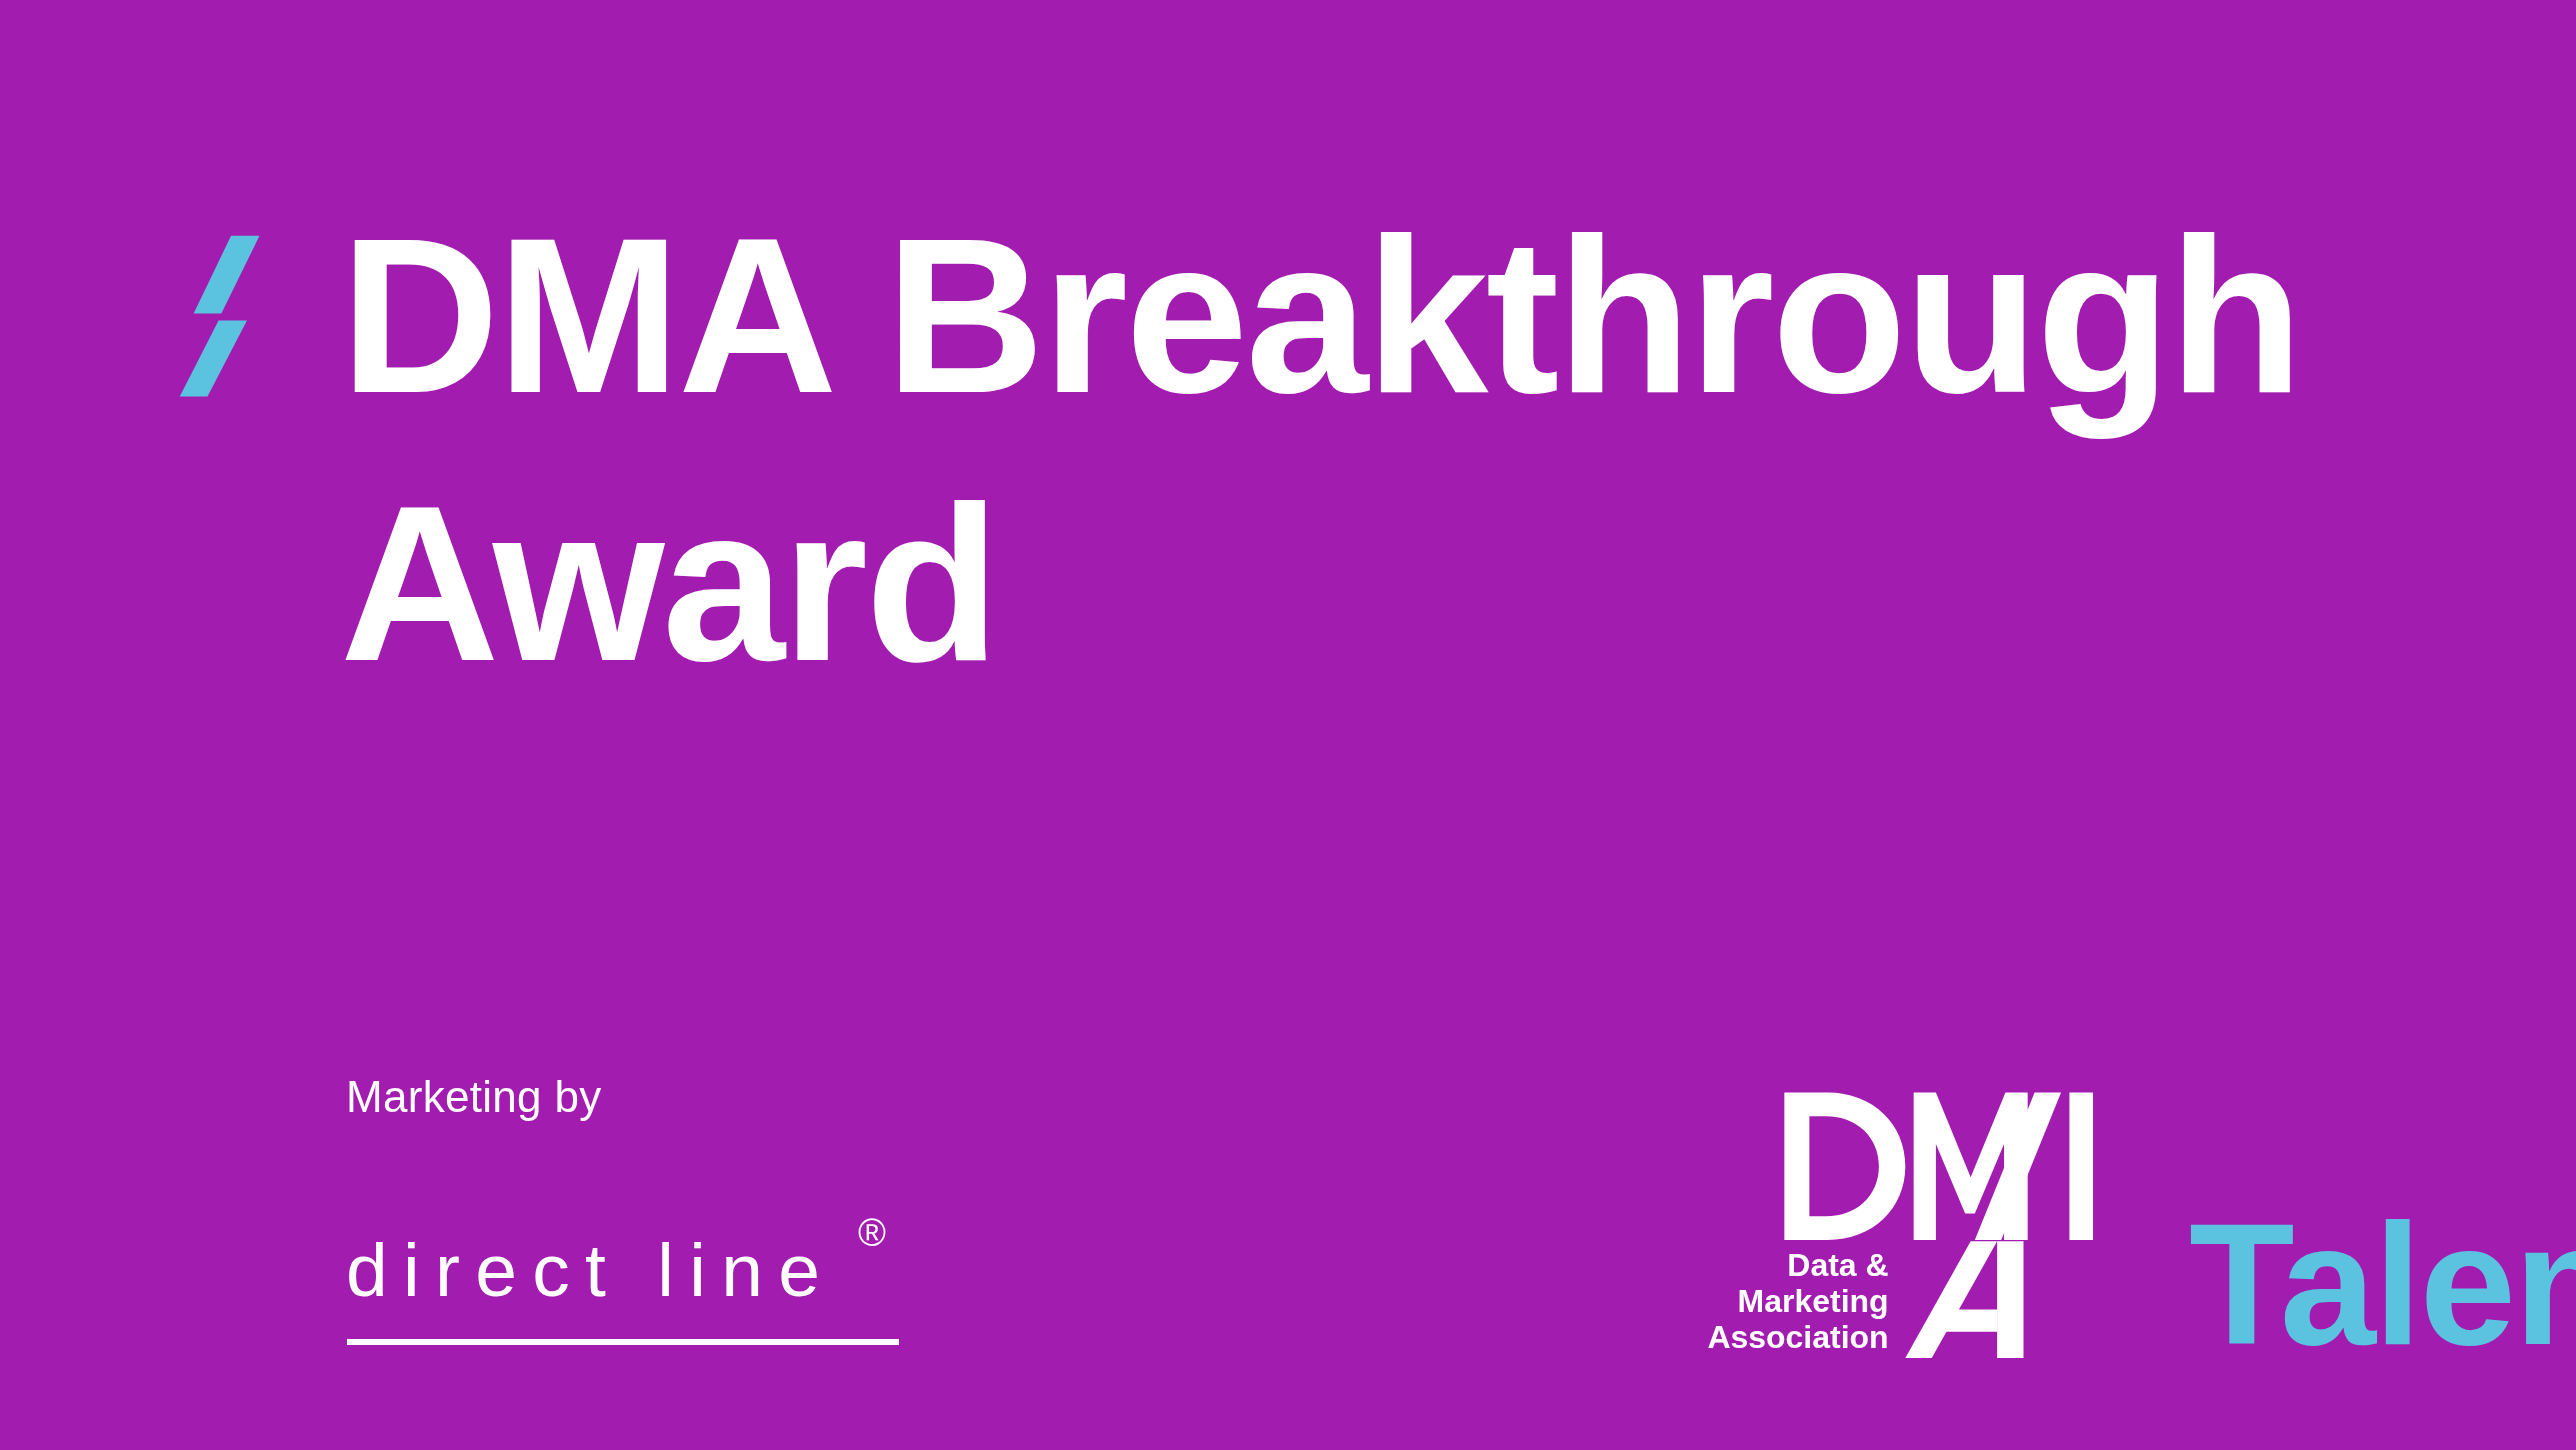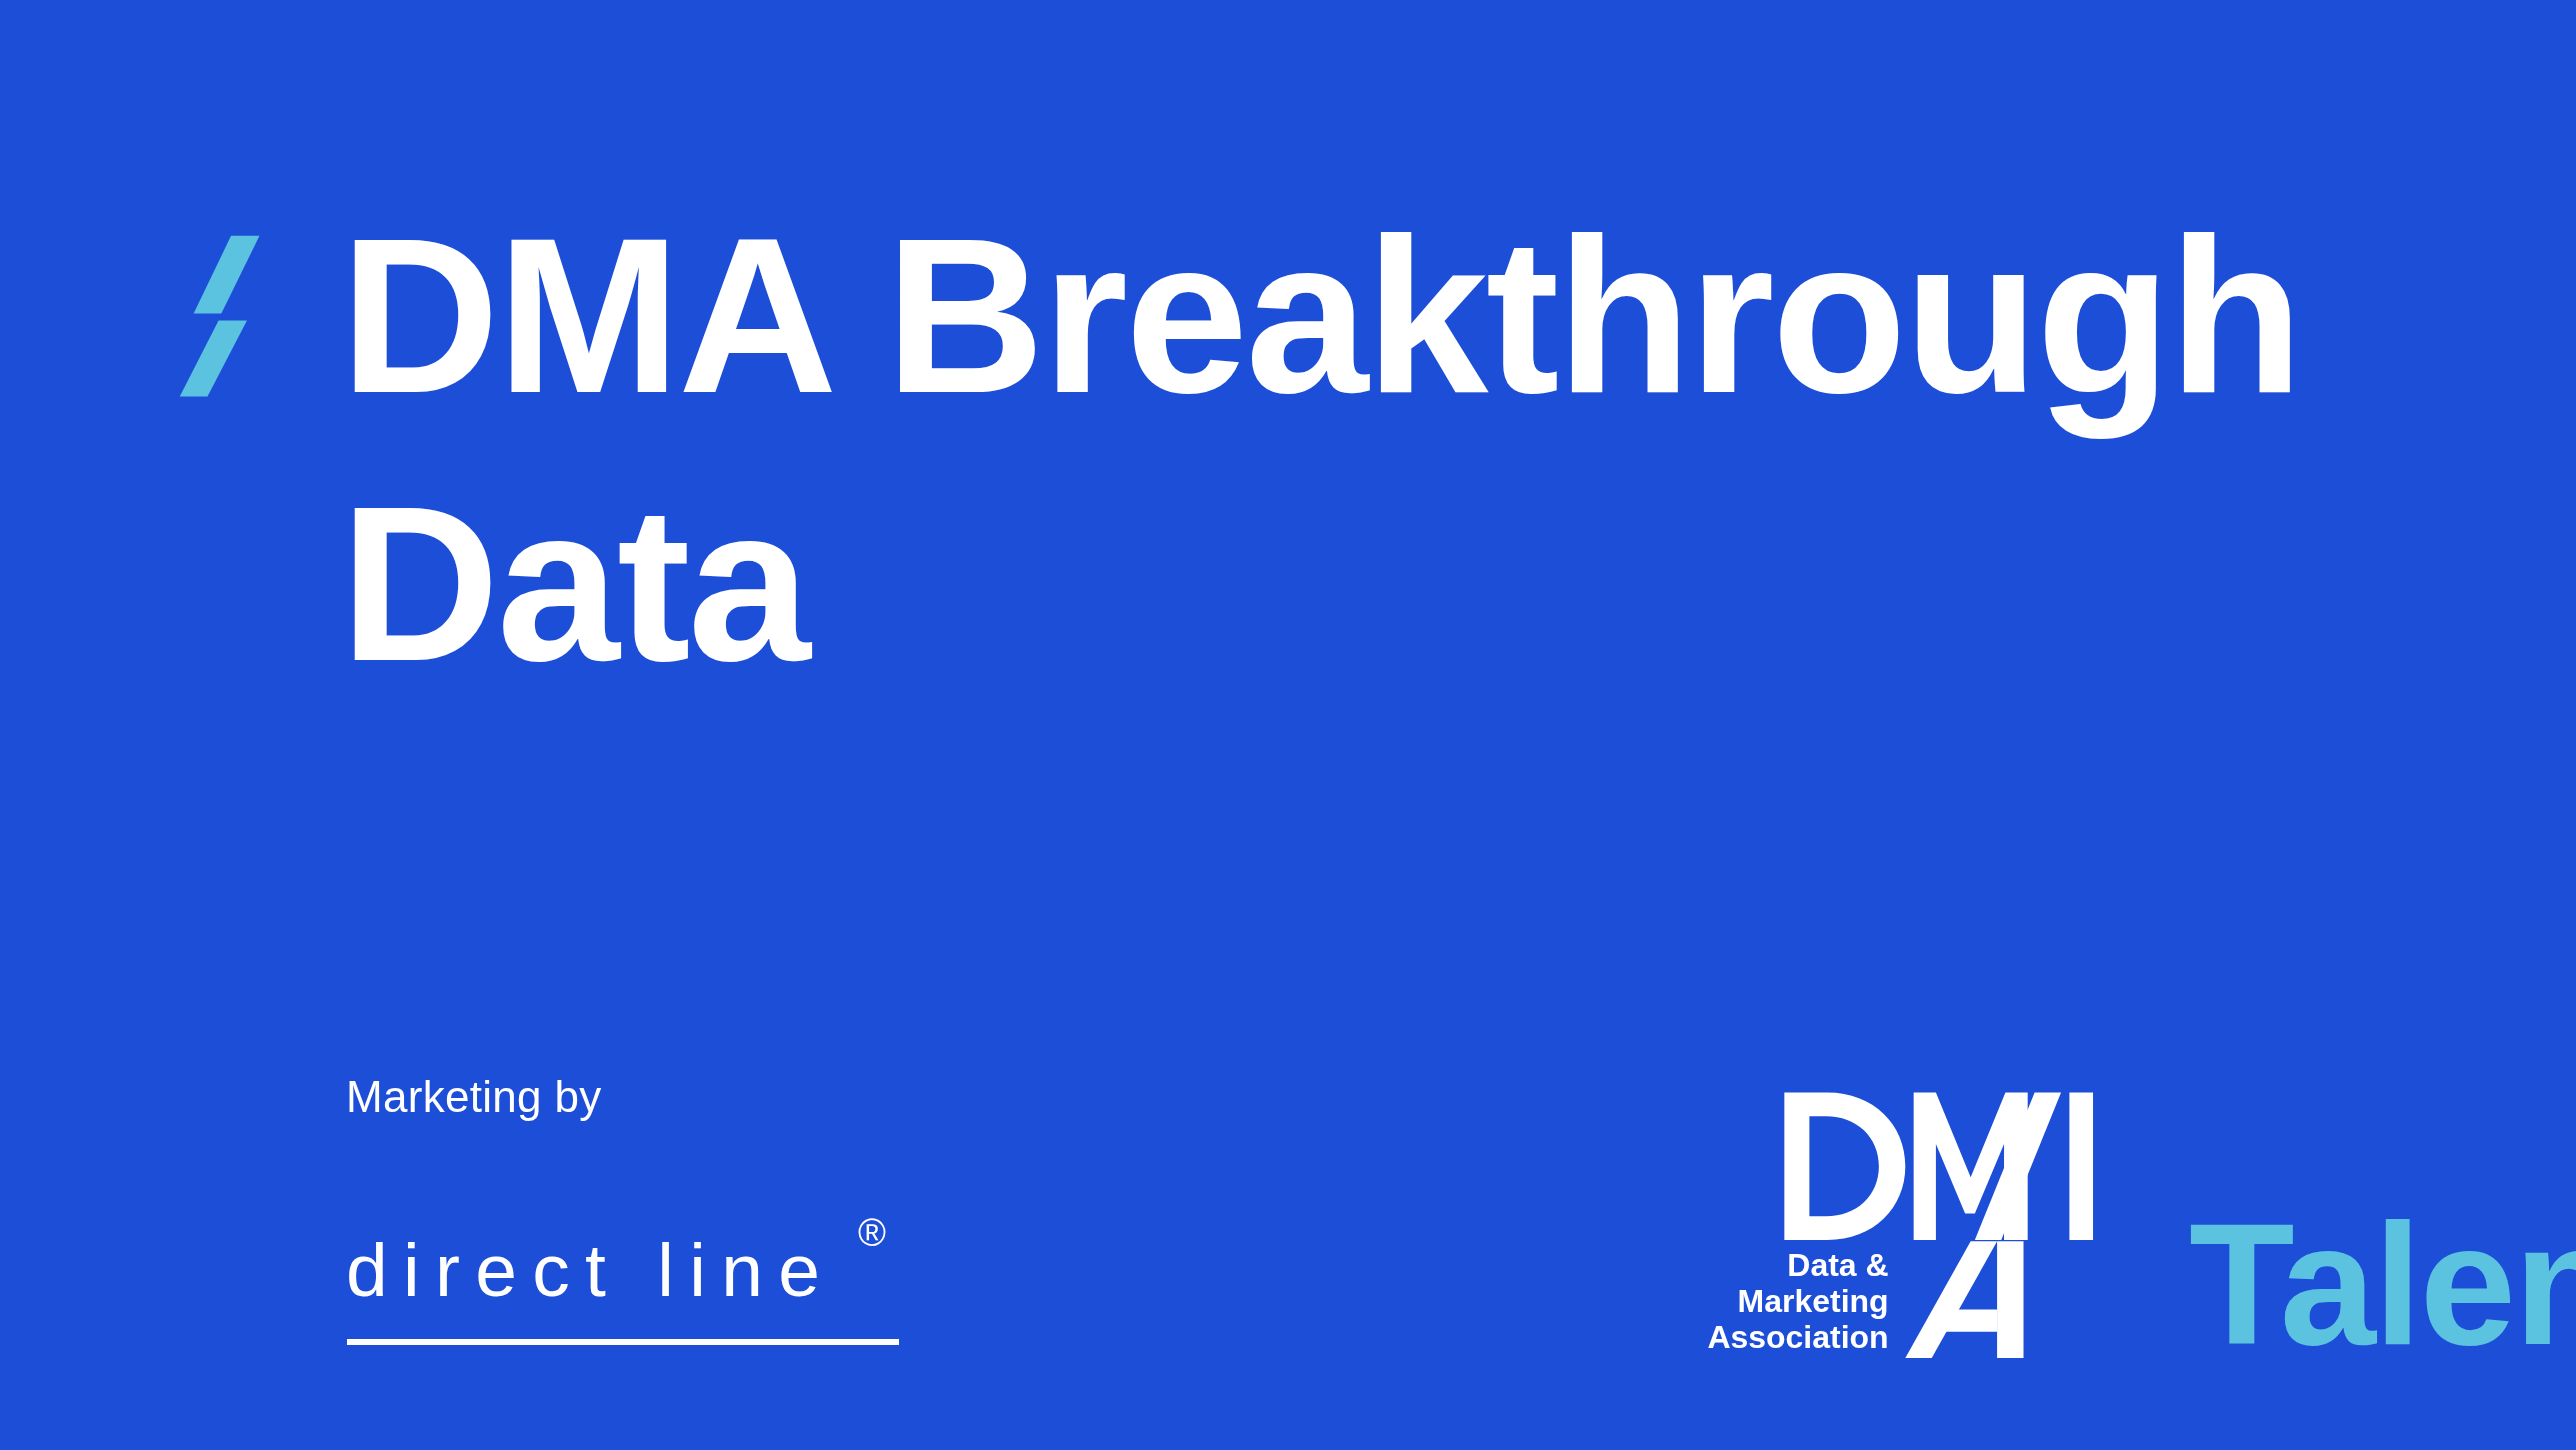--- a/index.html
+++ b/index.html
@@ -8,21 +8,21 @@
     background: #1b2347;
   }
   body {
     font-family: "Liberation Sans", sans-serif;
   }
 
   #slide {
     position: relative;
     width: 2576px;
     height: 1451px;
-    background: #1d4ed8;
+    background: #a21caf;
     overflow: hidden;
   }
 
   
   #title-block {
     position: absolute;
     left: 0;
     top: 0;
     width: 2576px;
     height: 696px;
@@ -155,21 +155,21 @@
 
     <div class="slash-mark">
       <svg width="97" height="174" viewBox="0 0 140 250" xmlns="http://www.w3.org/2000/svg">
         <polygon points="78,18 119,18 64,130 24,130" fill="#5bc3e0"></polygon>
         <polygon points="60,140 101,140 44,250 4,250" fill="#5bc3e0"></polygon>
       </svg>
     </div>
 
     <div class="title-lines">
       <div class="title-line">DMA Breakthrough</div>
-      <div class="title-line">Data</div>
+      <div class="title-line">Award</div>
     </div>
 
   </div>
 
   <div id="sponsor-block">
 
     <div id="sponsored-by-label">Marketing by</div>
 
     <div id="direct-line-logo">
       <div id="direct-line-wordmark-row">

